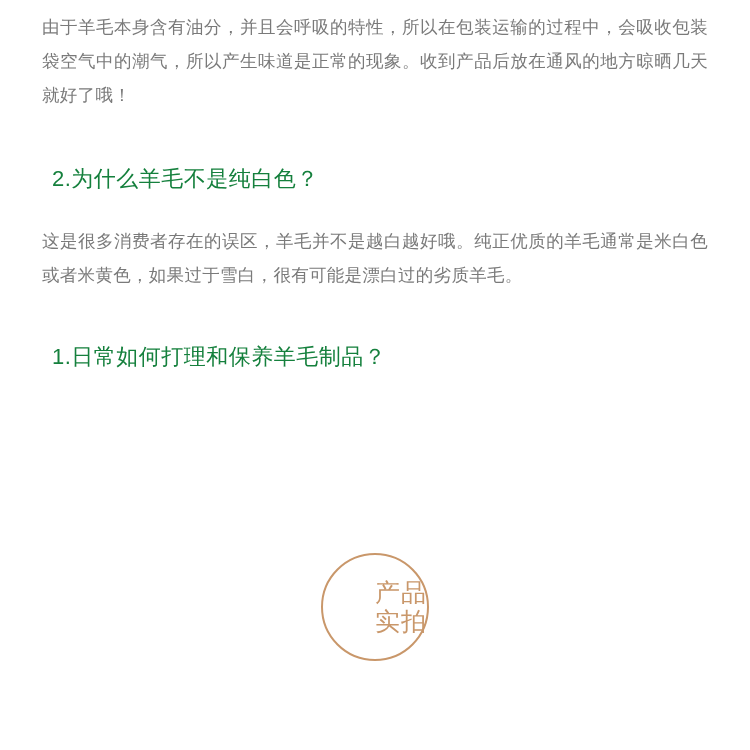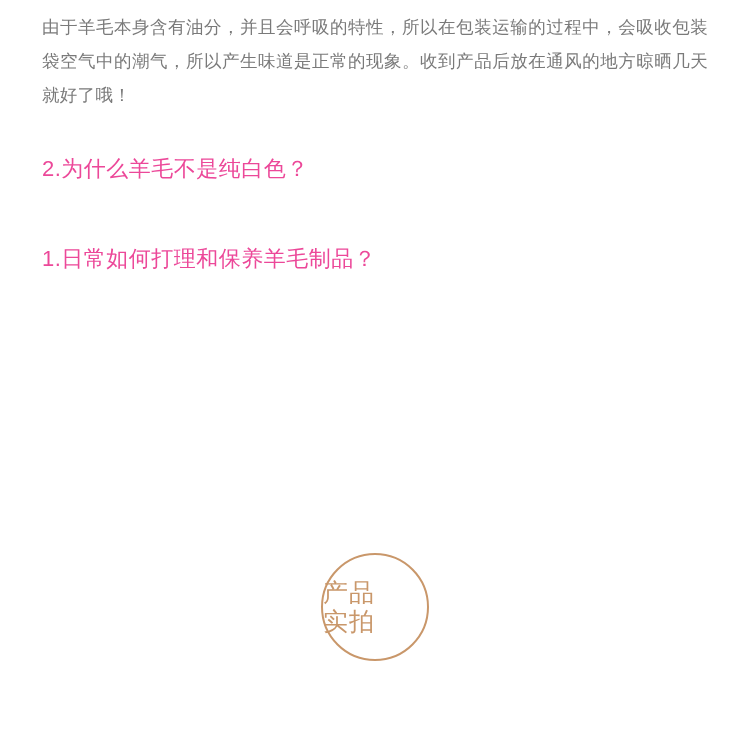--- a/index.html
+++ b/index.html
@@ -31,25 +31,25 @@
   p.body-text {
     margin: 0;
     font-size: 17.5px;
     line-height: 34px;
     color: #7a7a7a;
     letter-spacing: 0.3px;
     text-align: justify;
   }
 
   h2.section-heading {
-    margin: 0;
+    margin: 10px;
     font-size: 22px;
     line-height: 30px;
     font-weight: normal;
-    color: #ec4899;
+    color: #15803d;
     letter-spacing: 0.5px;
   }
 
   .gap-after-intro { height: 42px; }
   .gap-heading-body { height: 20px; }
   .gap-block { height: 40px; }
 
   
   .badge-wrap {
     position: absolute;
@@ -59,21 +59,21 @@
     display: flex;
     justify-content: center;
   }
   .badge-circle {
     width: 104px;
     height: 104px;
     border-radius: 50%;
     border: 2px solid #c9976a;
     display: flex;
     flex-direction: column;
-    align-items: flex-start;
+    align-items: flex-end;
     justify-content: center;
     color: #c9976a;
   }
   .badge-line {
     font-size: 25px;
     line-height: 29px;
     letter-spacing: 1px;
     color: #c9976a;
     font-weight: normal;
   }
@@ -85,20 +85,21 @@
 
   <div class="intro-block">
     <p class="body-text">由于羊毛本身含有油分，并且会呼吸的特性，所以在包装运输的过程中，会吸收包装袋空气中的潮气，所以产生味道是正常的现象。收到产品后放在通风的地方晾晒几天就好了哦！</p>
   </div>
 
   <div class="gap-after-intro"></div>
 
   <div>
     <h2 class="section-heading">2.为什么羊毛不是纯白色？</h2>
     <div class="gap-heading-body"></div>
+    <p class="body-text">这是很多消费者存在的误区，羊毛并不是越白越好哦。纯正优质的羊毛通常是米白色或者米黄色，如果过于雪白，很有可能是漂白过的劣质羊毛。</p>
   </div>
 
   <div class="gap-block"></div>
 
   <div>
     <h2 class="section-heading">1.日常如何打理和保养羊毛制品？</h2>
     <div class="gap-heading-body"></div>
   </div>
 
   <div class="badge-wrap">

